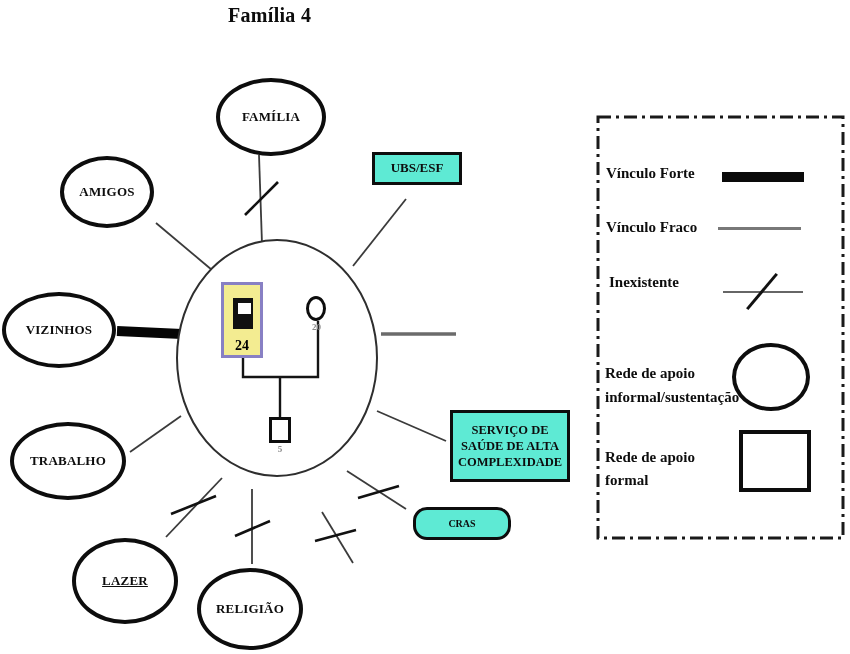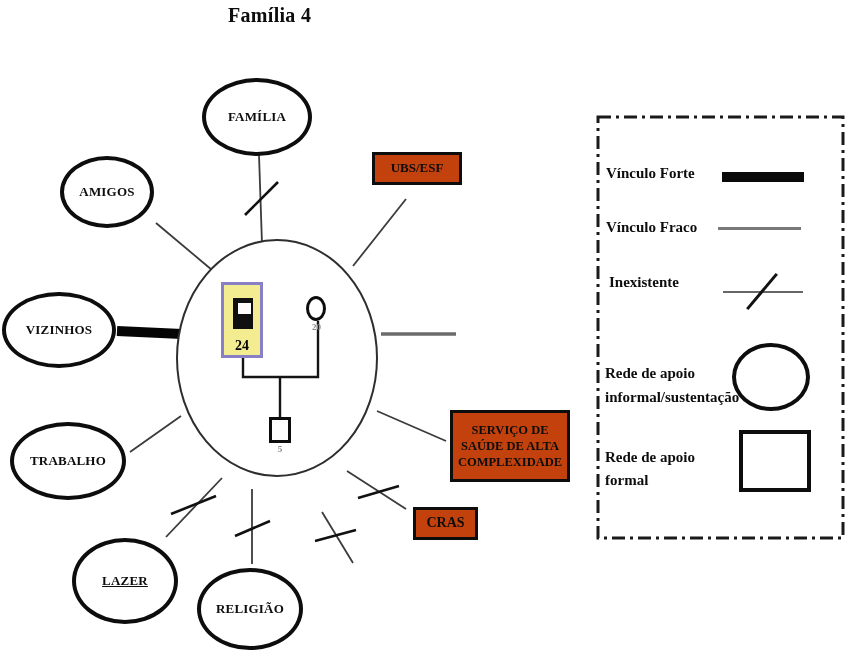--- a/index.html
+++ b/index.html
@@ -17,21 +17,21 @@
     position:absolute;left:228px;top:4px;font-size:20px;font-weight:bold;
     letter-spacing:0.3px;
   }
   .ellipse-node{
     position:absolute;border:4px solid var(--ink);border-radius:50%;background:#fff;
     display:flex;align-items:center;justify-content:center;text-align:center;
     font-weight:bold;font-size:13px;letter-spacing:0.2px;box-sizing:border-box;
   }
   .ellipse-node .inner{width:80%;line-height:1.25;}
   .rect-node{
-    position:absolute;border:3px solid var(--ink);background:#c2410c;
+    position:absolute;border:3px solid var(--ink);background:#5eead4;
     display:flex;align-items:center;justify-content:center;text-align:center;
     font-weight:bold;font-size:12.5px;line-height:1.3;box-sizing:border-box;padding:2px;
   }
   
   .geno-house{
     position:absolute;left:221px;top:282px;width:42px;height:76px;box-sizing:border-box;
     background:var(--highlight-fill);border:3px solid var(--highlight-border);
   }
   .geno-male{position:absolute;left:9px;top:13px;width:20px;height:31px;background:#101010;}
   .geno-male-notch{position:absolute;left:5px;top:5px;width:13px;height:11px;background:#fdfdfd;}
@@ -95,21 +95,21 @@
 
     <line x1="245" y1="215" x2="278" y2="182" stroke="#111" stroke-width="2.6"></line>
     <line x1="171" y1="514" x2="216" y2="496" stroke="#111" stroke-width="2.6"></line>
     <line x1="235" y1="536" x2="270" y2="521" stroke="#111" stroke-width="2.6"></line>
     <line x1="315" y1="541" x2="356" y2="530" stroke="#111" stroke-width="2.6"></line>
     <line x1="358" y1="498" x2="399" y2="486" stroke="#111" stroke-width="2.6"></line>
 
     <rect x="598" y="117" width="245" height="421" fill="none" stroke="#1a1a1a" stroke-width="3" stroke-dasharray="13 5 3 5"></rect>
   </svg>
 
-  <div class="ellipse-node" style="left:202px;top:78px;width:110px;height:78px;">
+  <div class="ellipse-node" style="left:216px;top:78px;width:110px;height:78px;">
     <span class="inner">FAMÍLIA</span>
   </div>
   <div class="ellipse-node" style="left:60px;top:156px;width:94px;height:72px;">
     <span class="inner">AMIGOS</span>
   </div>
   <div class="ellipse-node" style="left:2px;top:292px;width:114px;height:76px;">
     <span class="inner">VIZINHOS</span>
   </div>
   <div class="ellipse-node" style="left:10px;top:422px;width:116px;height:78px;">
     <span class="inner">TRABALHO</span>
@@ -120,21 +120,21 @@
   <div class="ellipse-node" style="left:197px;top:568px;width:106px;height:82px;">
     <span class="inner">RELIGIÃO</span>
   </div>
 
   <div class="rect-node" style="left:372px;top:152px;width:90px;height:33px;font-size:13px;">
     <span>UBS/ESF</span>
   </div>
   <div class="rect-node" style="left:450px;top:410px;width:120px;height:72px;justify-content:center;">
     <span>SERVIÇO DE SAÚDE DE ALTA COMPLEXIDADE</span>
   </div>
-  <div class="rect-node" style="left:413px;top:507px;width:65px;height:33px;font-size:14px;">
+  <div class="rect-node" style="left:413px;top:507px;width:98px;height:33px;font-size:10px;border-radius:14px;">
     <span>CRAS</span>
   </div>
 
   <div class="geno-house">
     <div class="geno-male">
       <div class="geno-male-notch"></div>
     </div>
     <div class="geno-age-24">24</div>
   </div>
   <div class="geno-female"></div>

